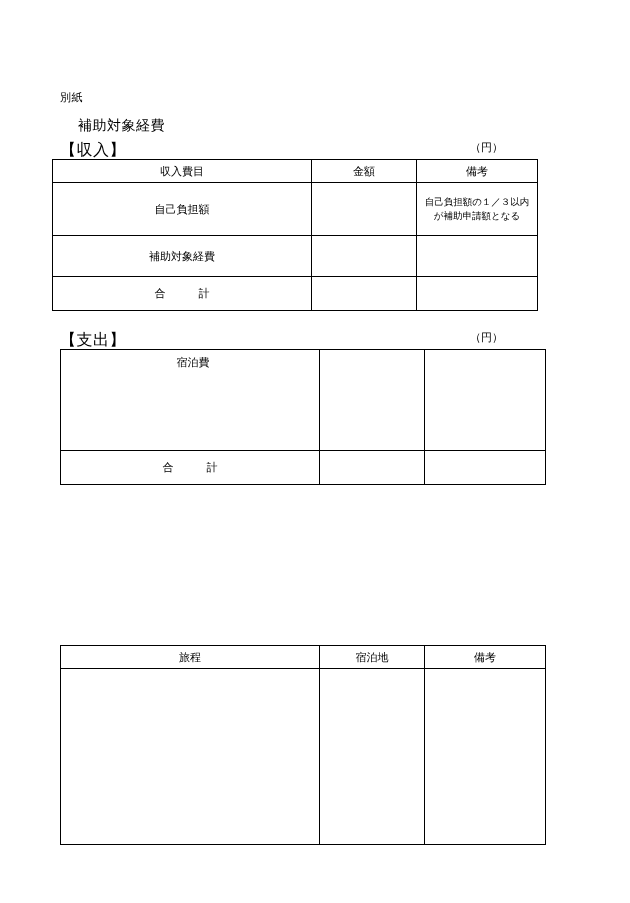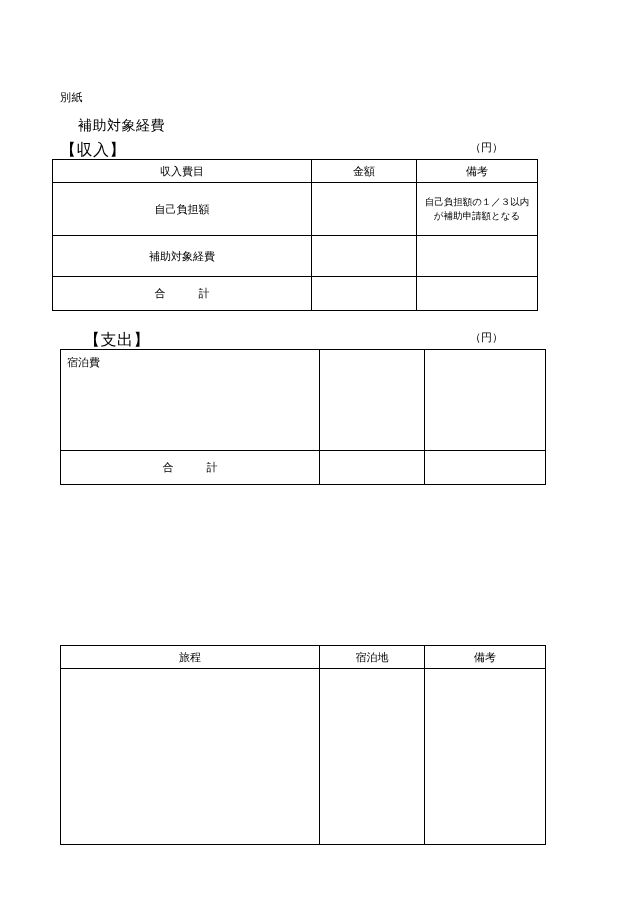--- a/index.html
+++ b/index.html
@@ -55,21 +55,21 @@
   table.sheet td, table.sheet th {
     border: 1px solid #000000;
     padding: 0;
     font-weight: normal;
     vertical-align: middle;
   }
   .c-center {
     text-align: center;
   }
   .c-left {
-    text-align: left;
+    text-align: center;
     padding-left: 6px !important;
     vertical-align: top !important;
     padding-top: 5px !important;
     border-radius: 18px;
   }
   .note-cell {
     font-size: 9.5px;
     text-align: center;
     padding: 4px 5px !important;
     line-height: 1.5;
@@ -117,21 +117,21 @@
         <td class="c-center"></td>
       </tr>
       <tr>
         <td class="c-center" style="height:33px;">合　　　計</td>
         <td class="c-center"></td>
         <td class="c-center"></td>
       </tr>
     </tbody>
   </table>
 
-  <div class="section-head" style="left:60px; top:330px;margin-left:24px;">【支出】</div>
+  <div class="section-head" style="left:60px; top:330px;">【支出】</div>
   <div class="unit-label" style="left:470px; top:330px;">（円）</div>
 
   <table class="sheet" id="expense-table">
     <colgroup>
       <col style="width:259px">
       <col style="width:105px">
       <col style="width:121px">
     </colgroup>
     <tbody>
       <tr>

